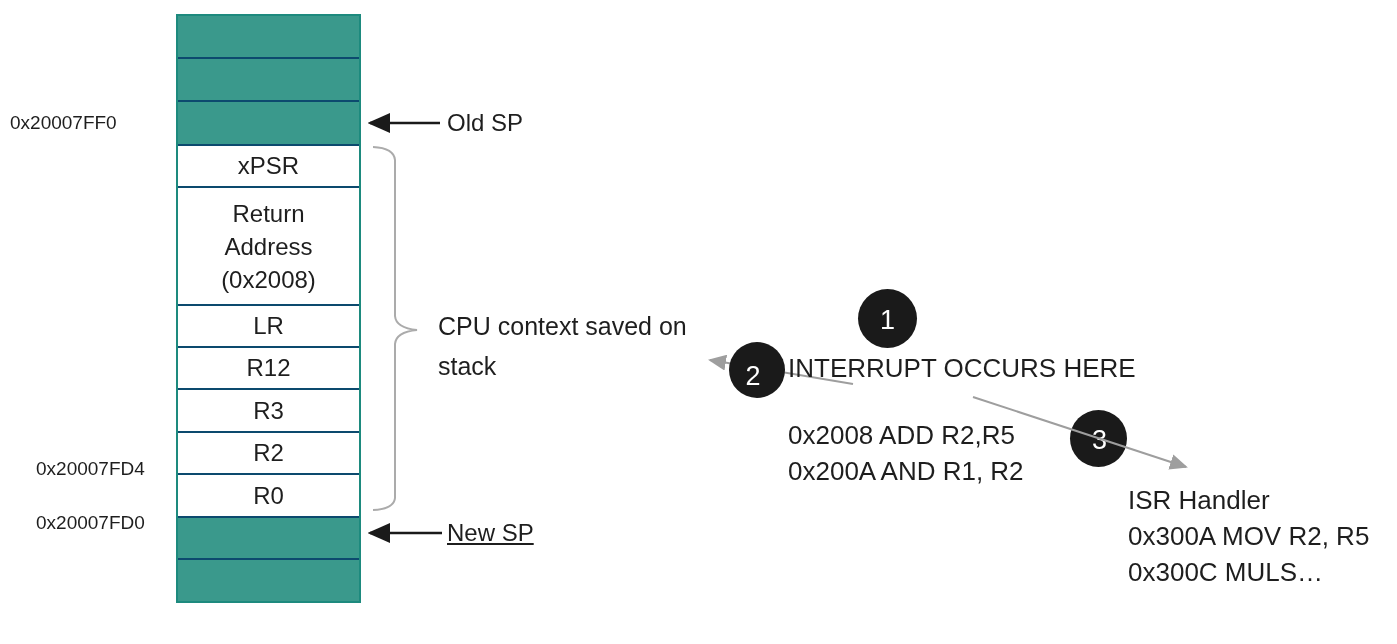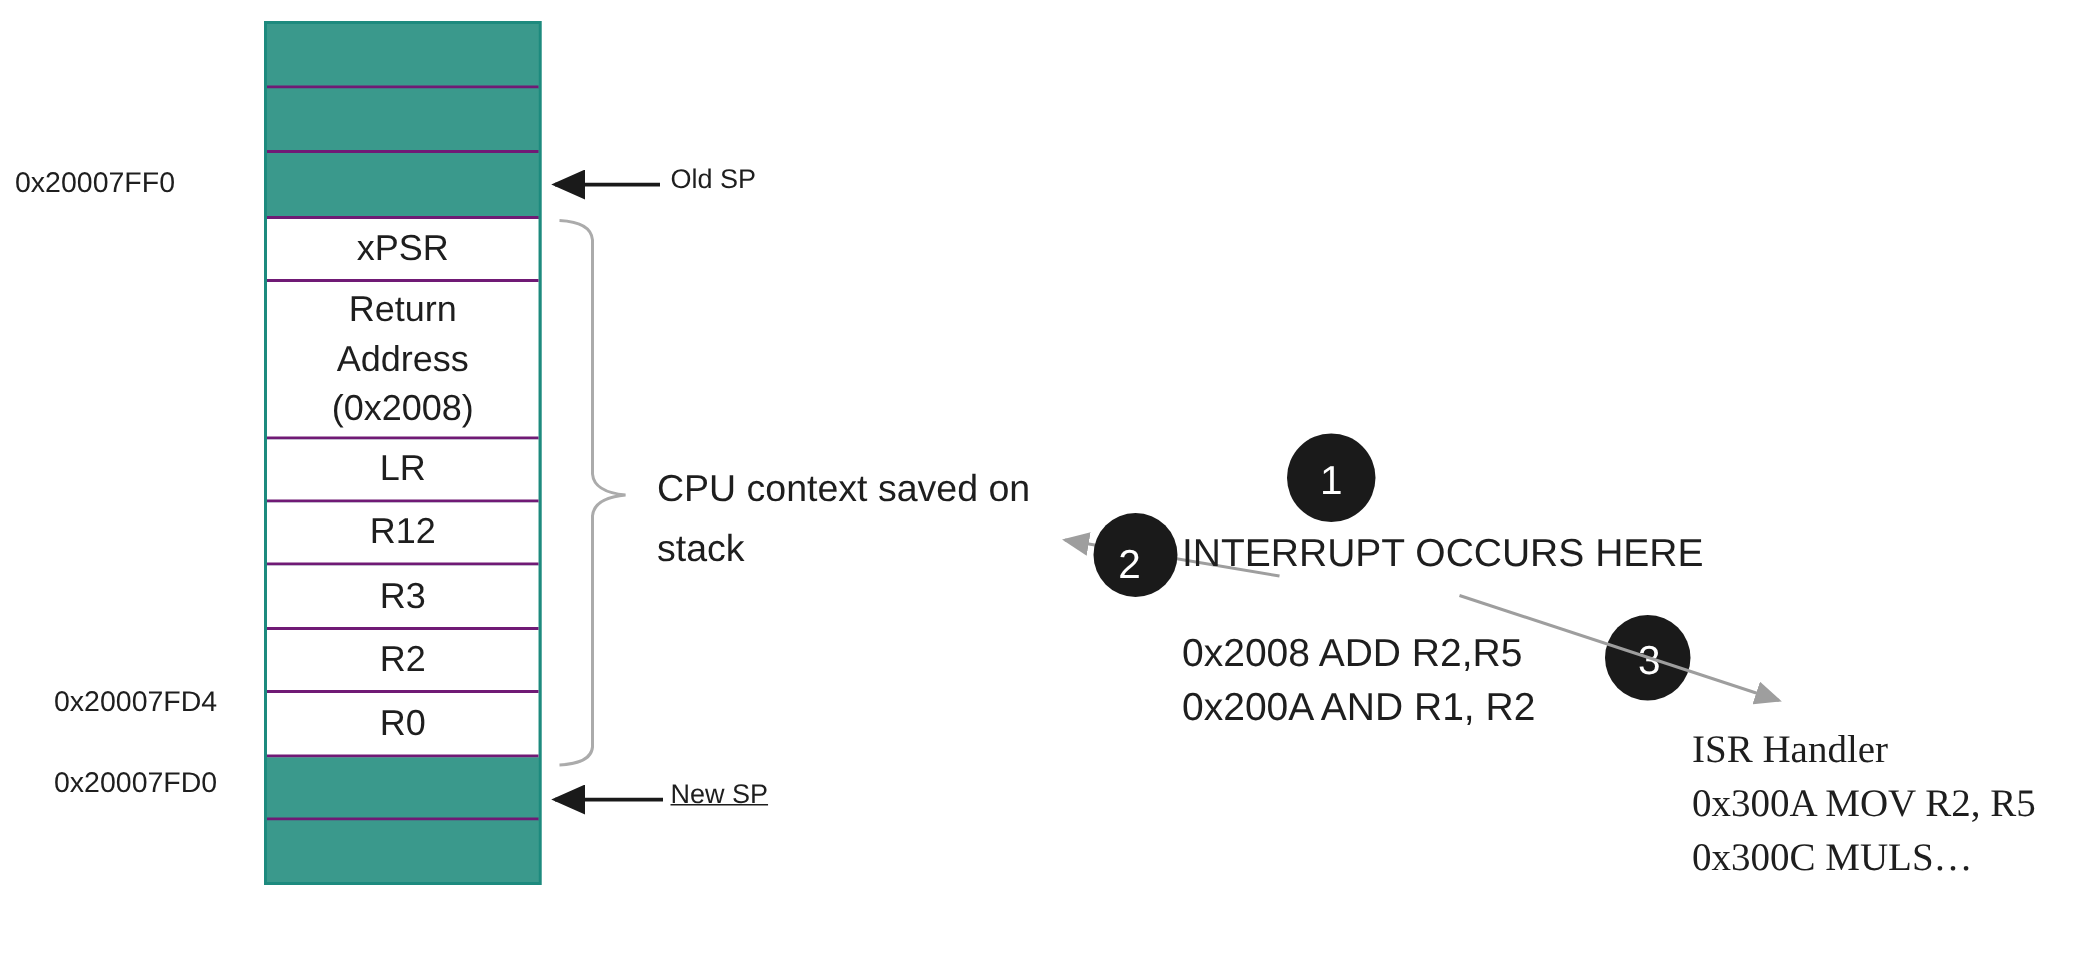--- a/index.html
+++ b/index.html
@@ -6,44 +6,44 @@
   .canvas{
     position:relative;width:1397px;height:644px;background:#ffffff;
     font-family:"Liberation Sans", sans-serif;color:#1e1e1e;overflow:hidden;
   }
   
   .stack{
     position:absolute;left:176px;top:14px;width:185px;
     border:2px solid #1d8a7e;box-sizing:border-box;background:#3a998c;
   }
   .cell{
-    box-sizing:border-box;border-bottom:2px solid #701a75;
+    box-sizing:border-box;border-bottom:2px solid #0c4a6e;
     display:flex;align-items:center;justify-content:center;
     font-size:24px;line-height:30px;text-align:center;white-space:pre-line;
   }
   .cell.filled{background:#3a998c;}
   .cell.empty{background:#ffffff;}
   .hg{height:43px}.hg3{height:44px}.hw{height:42px}.hw2{height:43px}
-  .hret{height:105px;line-height:33px;}
+  .hret{height:118px;line-height:33px;}
   .hlast{height:41px;border-bottom:none;}
   
   .addr{position:absolute;font-size:19px;white-space:nowrap;}
   .addr-top{left:10px;top:112px;}
   .addr-r1{left:36px;top:458px;}
   .addr-r0{left:36px;top:512px;}
   
-  .sp-label{position:absolute;font-size:18px;white-space:nowrap;text-align:right;}
+  .sp-label{position:absolute;font-size:24px;white-space:nowrap;text-align:right;}
   .old-sp{left:447px;top:109px;}
   .new-sp{left:447px;top:519px;text-decoration:underline;}
   .brace-label{position:absolute;left:438px;top:306px;width:250px;font-size:25px;line-height:40px;}
   
   .code-block{position:absolute;font-size:26px;white-space:nowrap;}
   .code1{left:788px;top:148px;line-height:37px;}
   .code2{left:788px;top:417px;line-height:36px;}
-  .isr{left:1128px;top:482px;line-height:36px;font-family:Liberation Serif, serif;}
+  .isr{left:1128px;top:482px;line-height:36px;}
   .interrupt{position:absolute;left:788px;top:343px;font-size:26px;white-space:nowrap;z-index:4;margin-top:10px;}
   
   .circle{
     position:absolute;border-radius:50%;background:#1a1a1a;color:#ffffff;
     display:flex;align-items:center;justify-content:center;font-size:27px;z-index:2;
   }
   .c1{left:858px;top:289px;width:59px;height:59px;}
   .c2{left:729px;top:342px;width:56px;height:56px;}
   .c3{left:1070px;top:410px;width:57px;height:57px;}
   .c1 span{transform:translate(0px,2px);}

